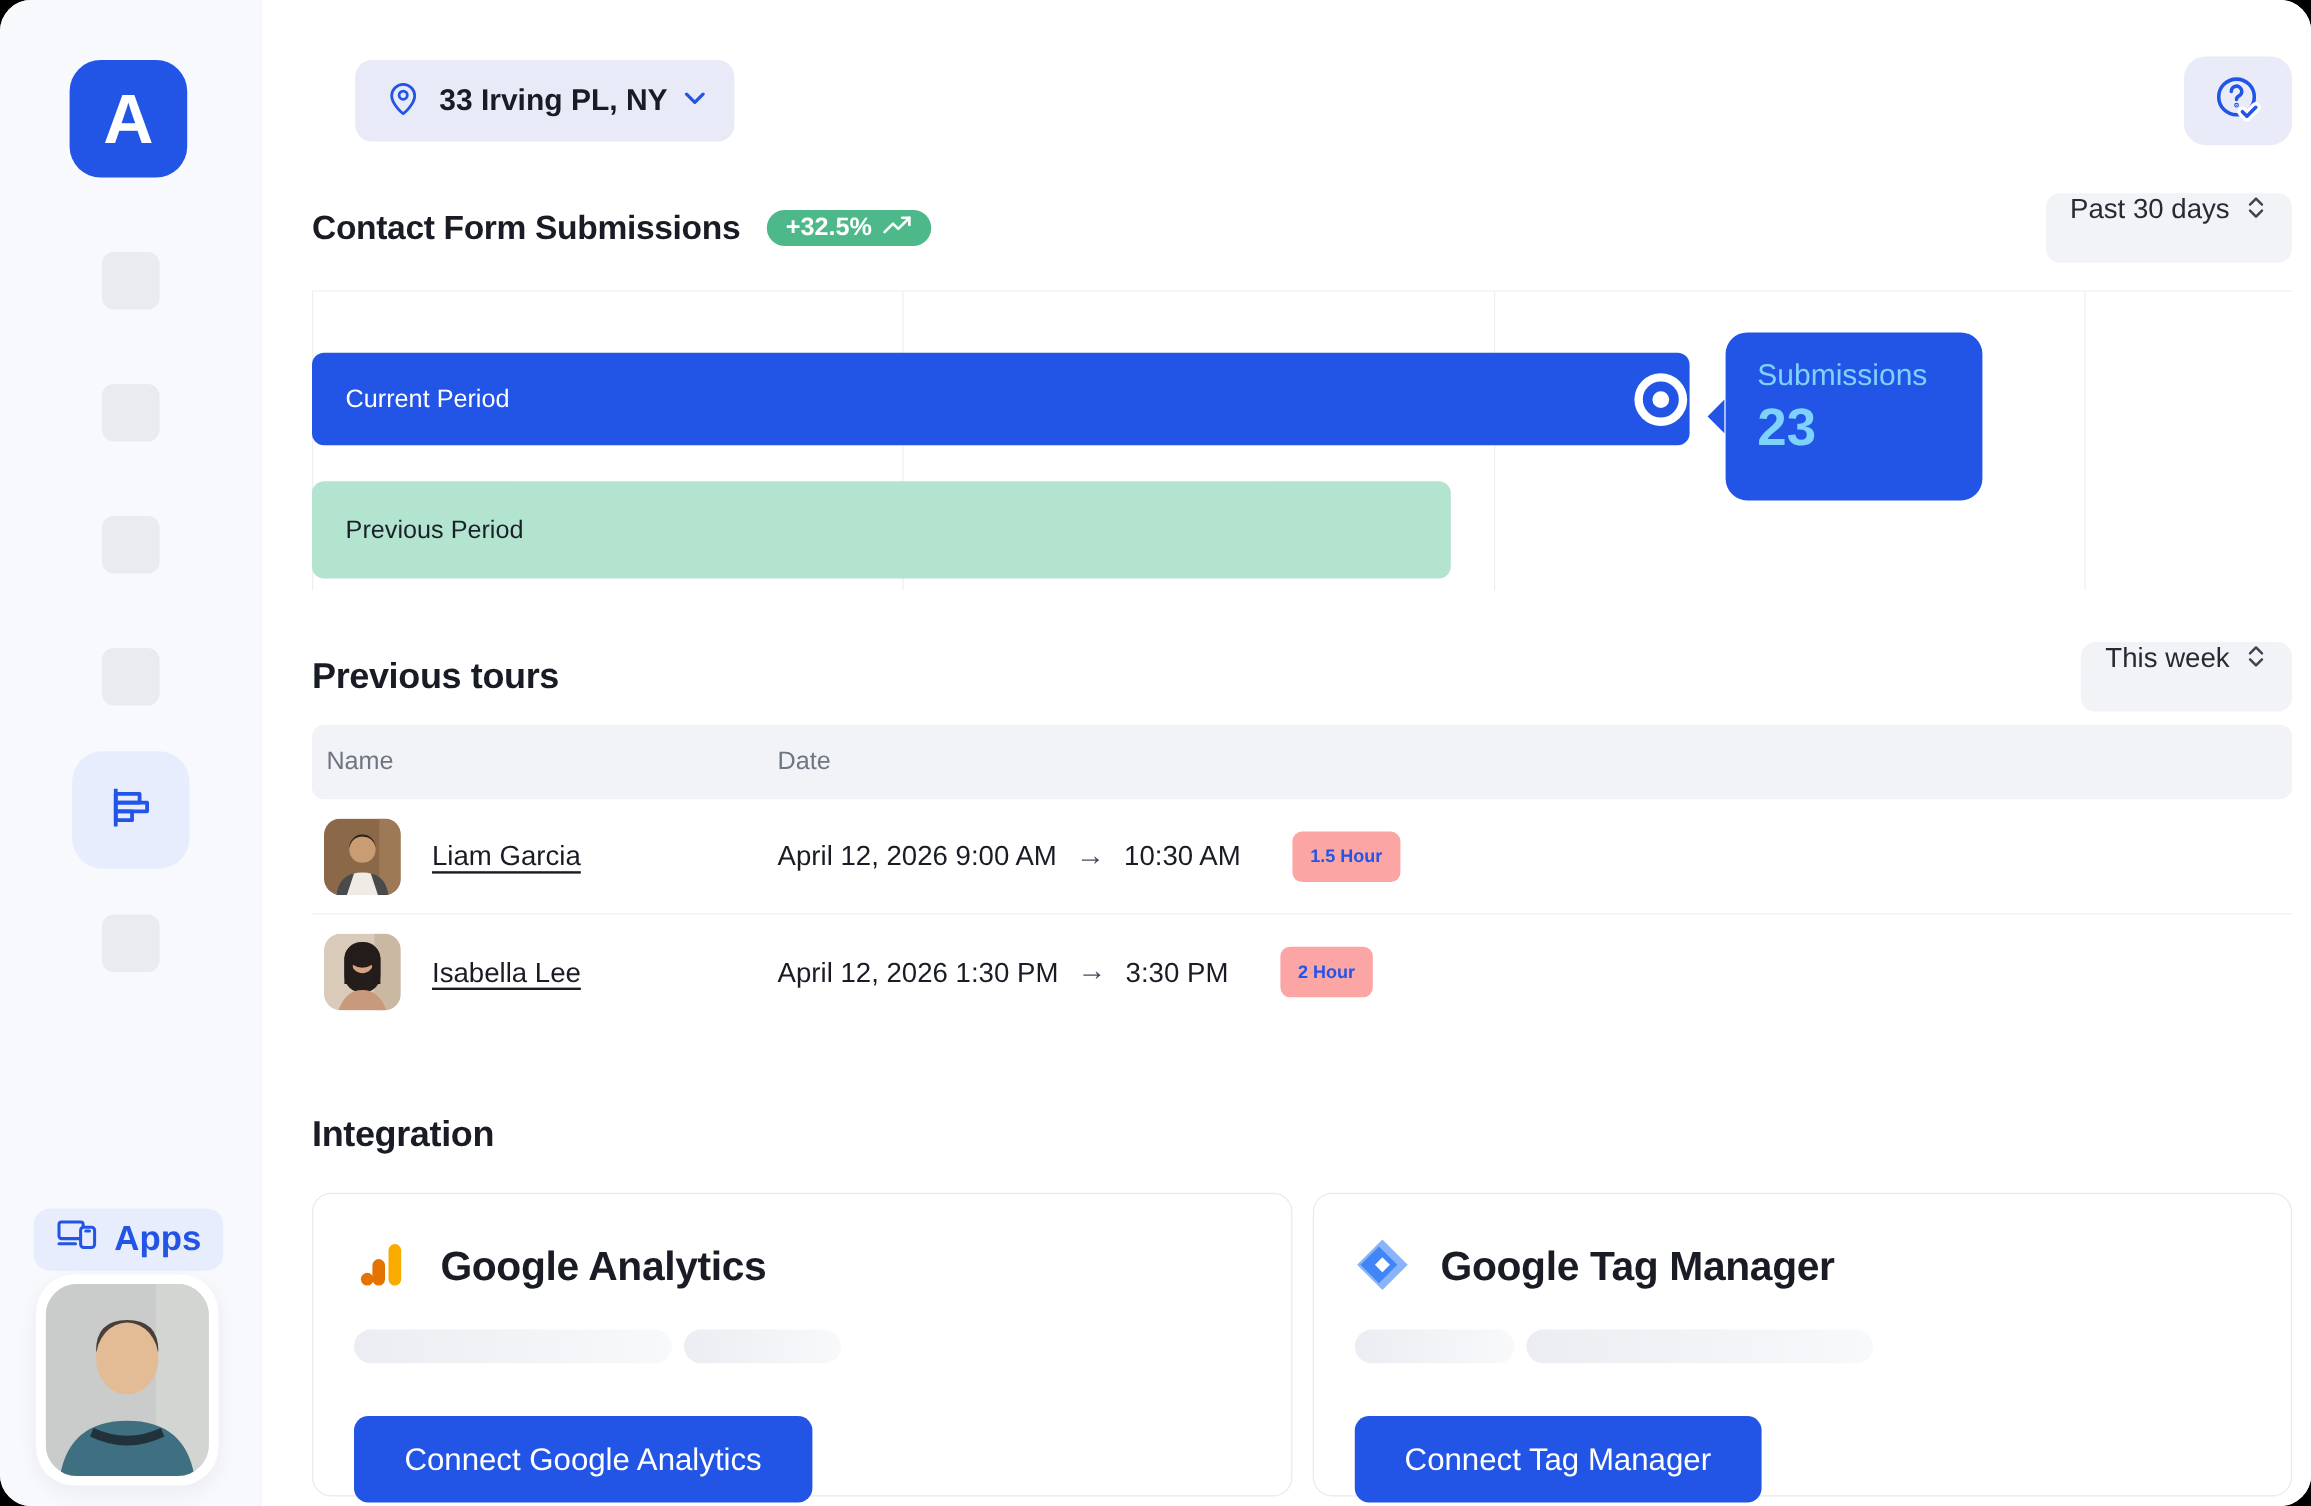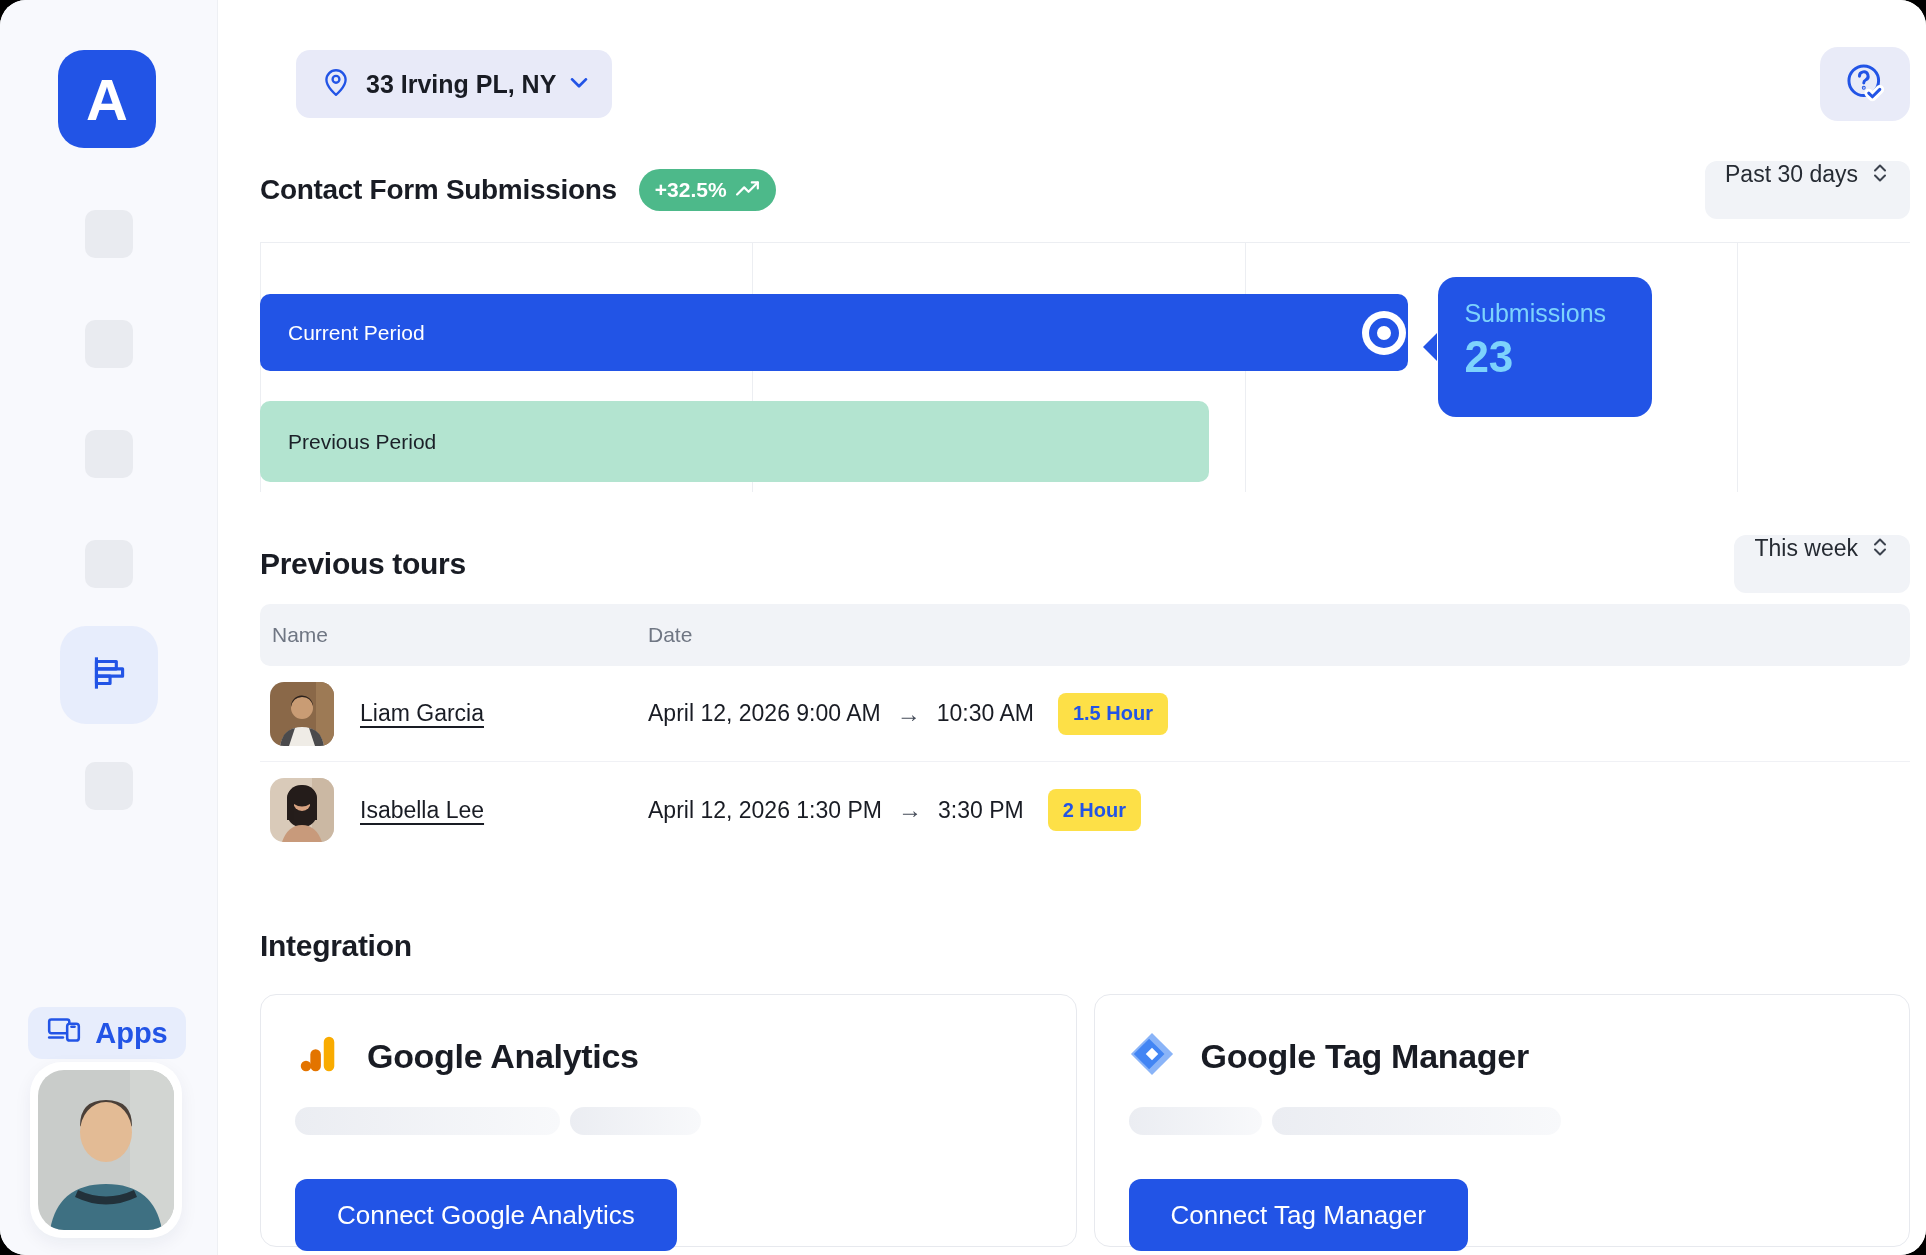--- a/index.html
+++ b/index.html
@@ -32,21 +32,21 @@
   h1 { font-size:42px; font-weight:700; letter-spacing:-1px; }
   .location { margin-left:36px; height:68px; padding:0 24px; border-radius:14px; background:#e8eaf8;
               display:flex; align-items:center; gap:14px; cursor:pointer; }
   .location .loc-label { font-size:25px; font-weight:700; }
   .help-btn { margin-left:auto; width:90px; height:74px; border-radius:18px; background:#e9ebf8;
               display:flex; align-items:center; justify-content:center; cursor:pointer; }
 
   .section-head { display:flex; align-items:center; height:48px; }
   .sh-submissions { margin-top:44px; }
   h2 { font-size:28px; font-weight:600; letter-spacing:-.3px; }
-  .change-badge { margin-left:22px; height:42px; padding:0 16px; border-radius:999px; background:#4db98a;
+  .change-badge { margin-left:22px; height:30px; padding:0 16px; border-radius:999px; background:#4db98a;
                   color:#fff; font-size:21px; font-weight:600; display:flex; align-items:center; gap:9px; }
   .selector { margin-left:auto; height:58px; padding:0 20px; border-radius:12px; background:#f1f3f7;
               display:flex; align-items:flex-start; gap:12px; font-size:23px; color:#262b33; cursor:pointer; }
 
   
   .chart { margin-top:28px; position:relative; height:250px; border-top:1px solid #eceef2; }
   .gridline { position:absolute; top:0; bottom:0; width:1px; background:#eceef2; }
   .g1{left:0;} .g2{left:29.8%;} .g3{left:59.7%;} .g4{left:89.5%;}
   .bar { position:absolute; left:0; border-radius:10px; display:flex; align-items:center;
          padding-left:28px; font-size:21px; }
@@ -71,22 +71,22 @@
   .col-name { width:388px; padding-left:12px; }
   .trow { display:flex; align-items:center; height:96px; }
   .trow.divided { border-bottom:1px solid #f0f1f5; }
   .name-cell { width:388px; padding-left:10px; display:flex; align-items:center; gap:26px; }
   .tavatar { width:64px; height:64px; border-radius:14px; overflow:hidden; flex:0 0 64px; }
   .tavatar svg { width:64px; height:64px; display:block; }
   .pname { font-size:23px; font-weight:500; text-decoration:underline; text-underline-offset:5px;
            text-decoration-thickness:1.5px; cursor:pointer; }
   .date-cell { display:flex; align-items:center; gap:16px; font-size:23px;justify-content:flex-end; }
   .arrow { color:#454c59; font-size:24px; }
-  .dur-badge { margin-left:8px; height:42px; padding:0 15px; border-radius:8px; background:#fde047;
-               color:#2254e6; font-size:20px; font-weight:600; display:flex; align-items:center; }
+  .dur-badge { margin-left:27px; height:42px; padding:0 15px; border-radius:8px; background:#fca5a5;
+               color:#2254e6; font-size:15px; font-weight:600; display:flex; align-items:center; }
 
   
   .sh-int { margin-top:64px; }
   .sh-int h2 { font-size:30px; }
   .cards { margin-top:24px; display:grid; grid-template-columns:1fr 1fr; gap:17px; }
   .card { border:1px solid #e7e9ee; border-radius:16px; height:253px; padding:36px 34px; }
   .card-head { display:flex; align-items:center; gap:26px; }
   .card-title { font-size:34px; font-weight:600; letter-spacing:-.3px; }
   .skeletons { display:flex; gap:10px; margin-top:26px; }
   .skel { height:28px; border-radius:14px; background:linear-gradient(90deg,#ebedf2,#f8f9fb); }

